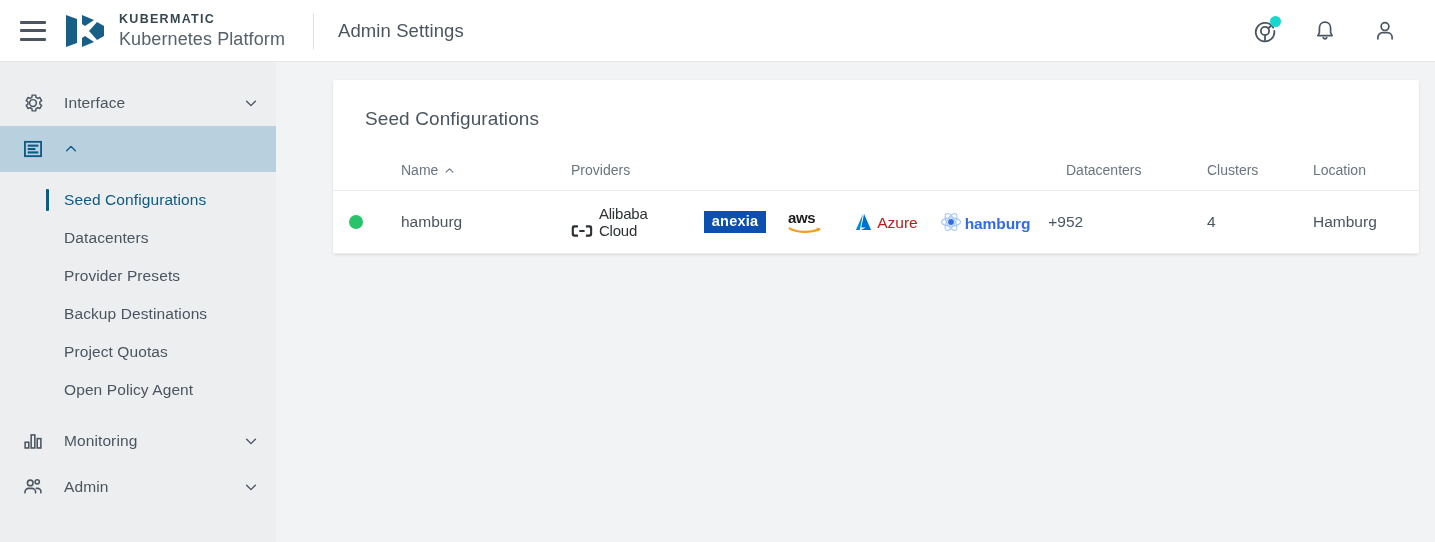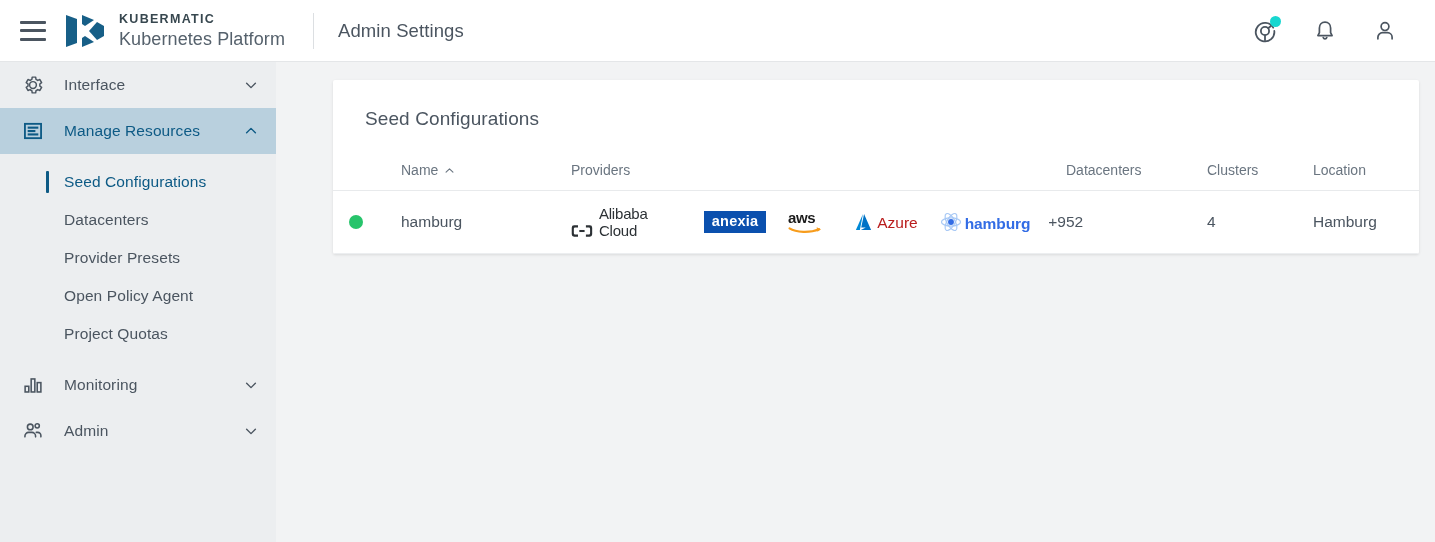--- a/index.html
+++ b/index.html
@@ -49,20 +49,21 @@
     border-radius: 50%; background: #17d7d0;
   }
 
   
   .body-wrap { flex: 1; display: flex; min-height: 0; }
 
   
   .sidebar {
     width: 276px; min-width: 276px;
     background: #eceef0;
+    padding-top: 18px;
     position: relative;
   }
   .nav-group {
     height: 46px; display: flex; align-items: center; cursor: pointer;
     padding-left: 18px; padding-right: 18px; color: #4b5560; font-size: 15.5px;
   }
   .nav-group.active { background: #b9d0de; color: #0d5a85; }
   .nav-ico { width: 30px; min-width: 30px; display: flex; align-items: center; justify-content: center; margin-right: 16px; }
   .nav-label { flex: 1; letter-spacing: .1px; }
   .chev { width: 14px; height: 14px; display:block; }
@@ -201,42 +202,44 @@
 
       <div class="nav-group active">
         <span class="nav-ico">
           <svg width="22" height="22" viewBox="0 0 24 24">
             <rect x="3.2" y="4.2" width="17.6" height="15.6" fill="none" stroke="#0d5a85" stroke-width="2"></rect>
             <rect x="6.2" y="7.2" width="11.6" height="2.3" fill="#0d5a85"></rect>
             <rect x="6.2" y="10.9" width="8.4" height="2.3" fill="#0d5a85"></rect>
             <rect x="6.2" y="14.6" width="11.6" height="2.3" fill="#0d5a85"></rect>
           </svg>
         </span>
-        <span class="nav-label">Manage Resources</span>
         <svg class="chev" viewBox="0 0 16 16">
           <path d="M3 10 L8 5 L13 10" fill="none" stroke="#0d5a85" stroke-width="1.6" stroke-linecap="round" stroke-linejoin="round"></path>
         </svg>
       </div>
 
       <div class="sub-spacer"></div>
 
       <div class="sub-item selected">
         <span>Seed Configurations</span>
       </div>
       <div class="sub-item">
         <span>Datacenters</span>
       </div>
       <div class="sub-item">
         <span>Provider Presets</span>
       </div>
       <div class="sub-item">
+        <span>Backup Destinations</span>
+      </div>
+      <div class="sub-item">
+        <span>Project Quotas</span>
+      </div>
+      <div class="sub-item">
         <span>Open Policy Agent</span>
-      </div>
-      <div class="sub-item">
-        <span>Project Quotas</span>
       </div>
 
       <div class="sub-spacer"></div>
 
       <div class="nav-group">
         <span class="nav-ico">
           <svg width="22" height="22" viewBox="0 0 24 24">
             <rect x="3.4" y="13.4" width="4" height="6.2" fill="none" stroke="#4b5560" stroke-width="1.7"></rect>
             <rect x="10" y="5.4" width="4" height="14.2" fill="none" stroke="#4b5560" stroke-width="1.7"></rect>
             <rect x="16.6" y="9.4" width="4" height="10.2" fill="none" stroke="#4b5560" stroke-width="1.7"></rect>

